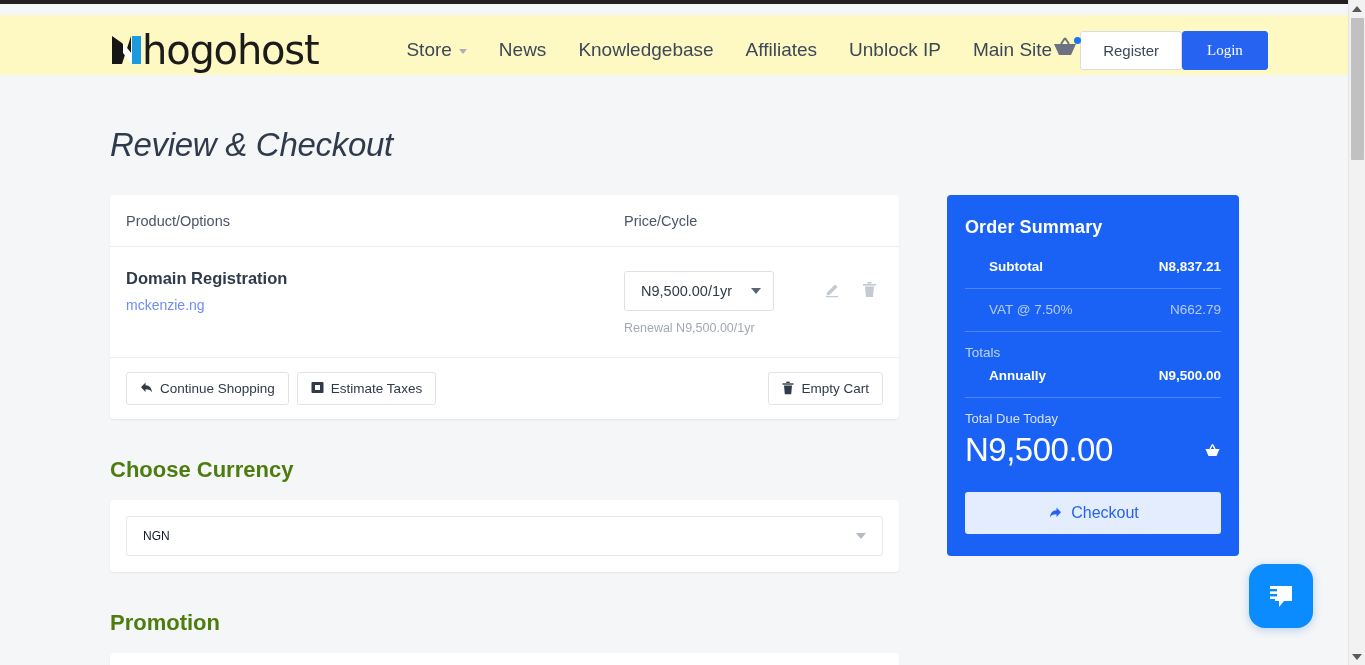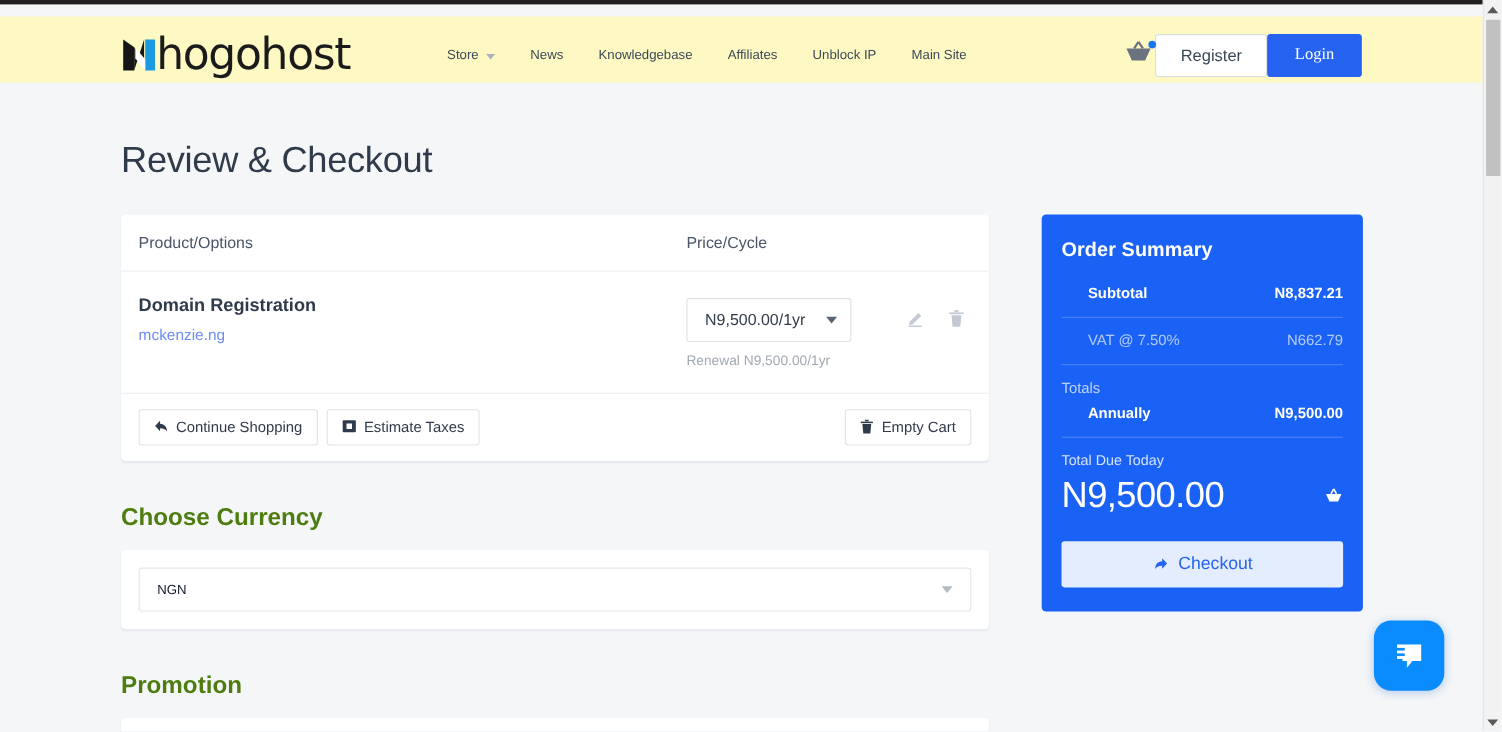--- a/index.html
+++ b/index.html
@@ -50,21 +50,21 @@
     margin-left: -2px;
     font-family: "DejaVu Sans", sans-serif;
   }
   .nav {
     display: flex;
     align-items: center;
     margin-left: 88px;
     gap: 32px;
   }
   .nav-item {
-    font-size: 12px;
+    font-size: 19px;
     color: #3c4858;
     white-space: nowrap;
     cursor: pointer;
     display: flex;
     align-items: center;
     gap: 7px;
   }
   .caret-down {
     width: 0; height: 0;
     border-left: 4px solid transparent;
@@ -112,20 +112,21 @@
     width: 1348px;
     height: 590px;
     background: #f4f6f8;
   }
   .page-title {
     margin: 51px 0 0 110px;
     font-size: 33px;
     font-weight: 400;
     color: #2f3a4a;
     letter-spacing: -0.3px;
+    font-style: italic;
   }
   .layout {
     display: flex;
     margin: 31px 0 0 110px;
     align-items: flex-start;
   }
   .col-left { width: 789px; }
   .col-right { margin-left: 48px; width: 292px; }
   
   .card {

